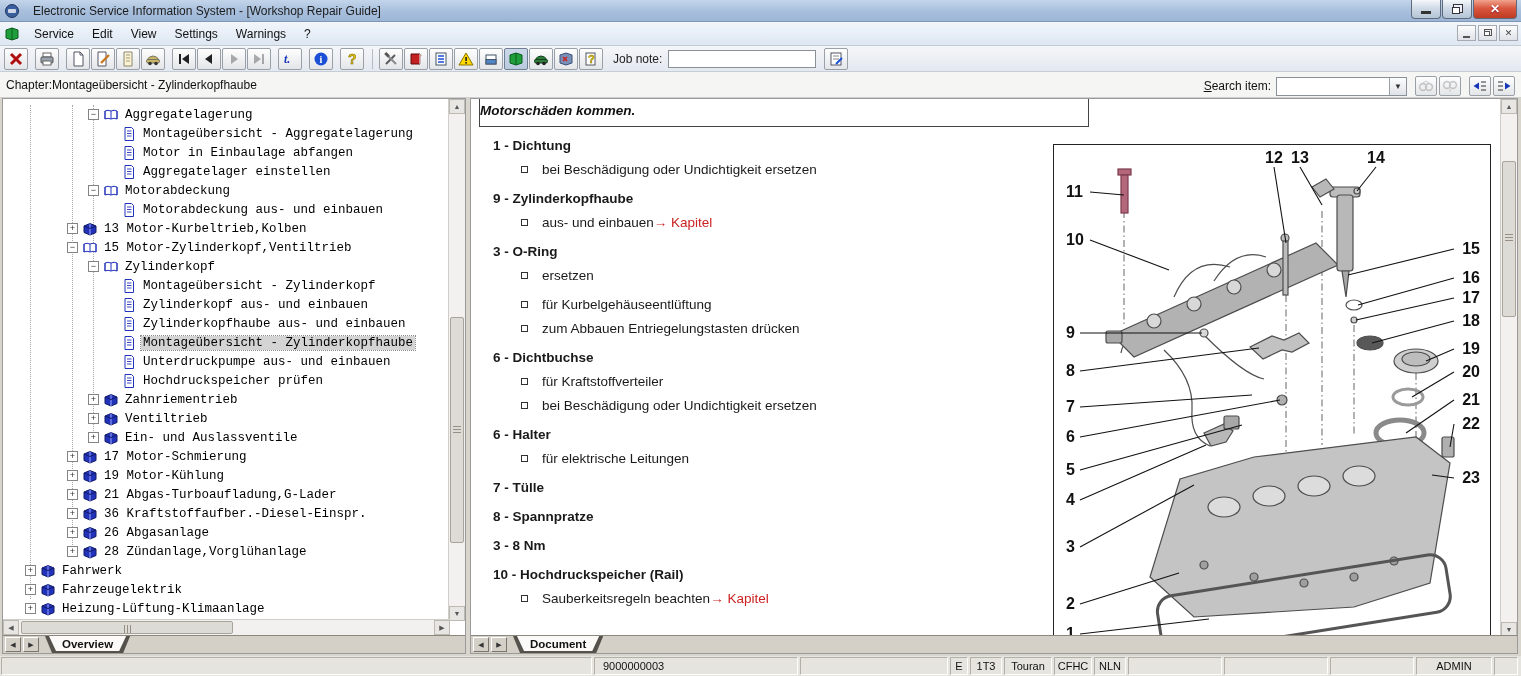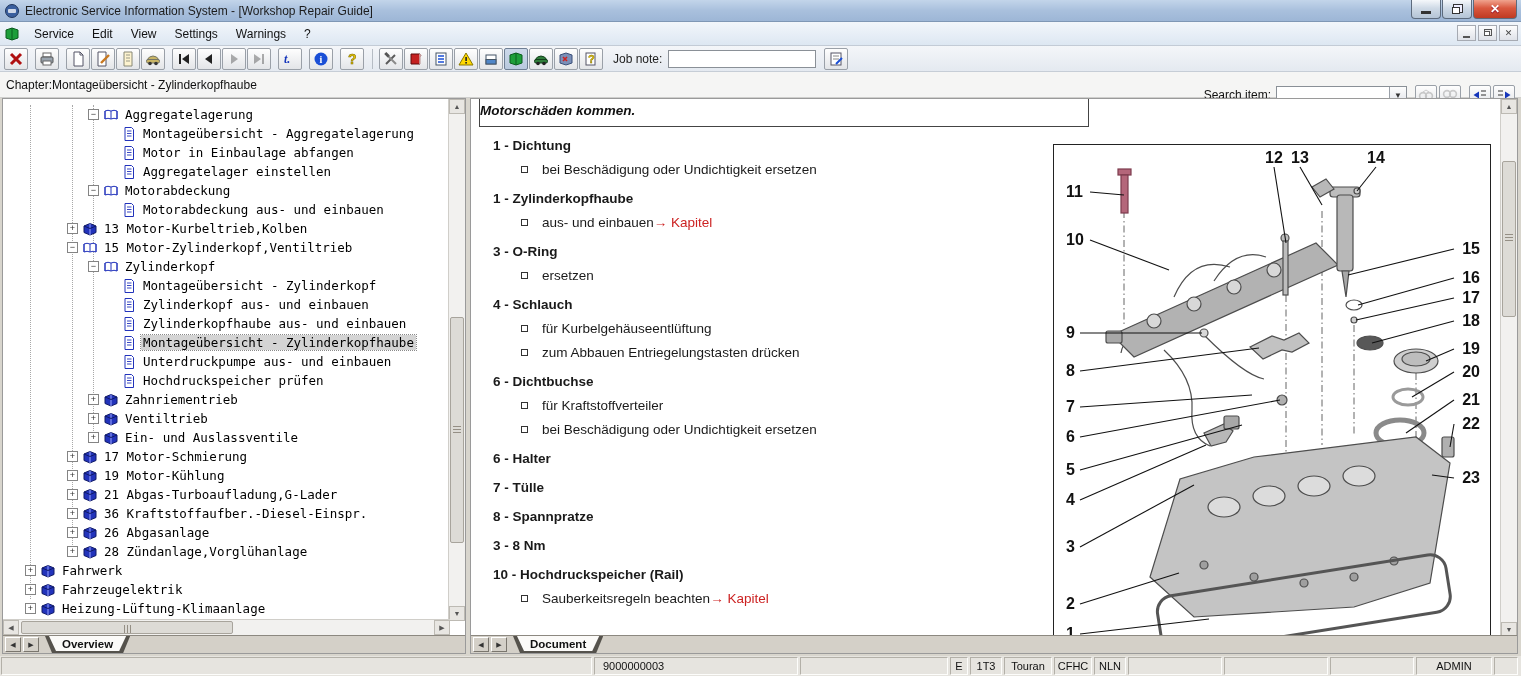--- a/index.html
+++ b/index.html
@@ -5,21 +5,21 @@
   * { margin:0; padding:0; box-sizing:border-box; }
   html,body { width:1521px; height:676px; overflow:hidden; background:#d8d5cd;
               font-family:"Liberation Sans", sans-serif; }
   .app { position:relative; width:1521px; height:676px; background:#d8d5cd; }
 
   
   .titlebar { position:absolute; left:0; top:0; width:100%; height:22px;
     background:linear-gradient(#c3d5ea,#a9c0dd 50%,#9db6d6);
     border-bottom:1px solid #7f97b5; display:flex; align-items:center; padding-left:4px; }
   .app-icon16 { width:16px; height:16px; margin-right:5px; flex:none; }
-  .title-text { font-size:12px; color:#1c1c1c; }
+  .title-text { font-size:12px; color:#1c1c1c;margin-left:8px; }
   .win-controls { position:absolute; right:4px; top:0; display:flex; }
   .wbtn { width:30px; height:19px; border:1px solid #5d6b7d; border-top:none;
     border-radius:0 0 4px 4px; background:linear-gradient(#f5f8fb,#cfdaE6 45%,#b4c4d6);
     display:flex; align-items:center; justify-content:center; margin-left:1px; cursor:default; }
   .wbtn.close { width:44px; background:linear-gradient(#f0a38e,#d9583f 45%,#c03a22); }
   .glyph-min { width:10px; height:3px; background:#333; margin-top:6px; }
   .glyph-restore { width:8px; height:7px; border:1px solid #333; background:#fff;
      box-shadow:2px -2px 0 -0px #eef, 2px -2px 0 1px #333; margin:2px 2px 0 0; }
   .glyph-close { color:#fff; font-size:12px; font-weight:bold; text-shadow:0 1px 1px #802; }
 
@@ -48,21 +48,21 @@
   .tb-sep { width:1px; height:20px; background:#b6bcc4; margin:0 6px 0 8px; flex:none; }
   .jobnote-label { font-size:12px; color:#222; margin:0 6px 0 10px; }
   .jobnote-input { width:148px; height:18px; border:1px solid #8a9097; background:#fff;
     font-size:12px; padding:0 3px; font-family:"Liberation Sans",sans-serif; }
   .tbtn.note { margin-left:8px; }
 
   
   .chapterbar { position:absolute; left:0; top:72px; width:100%; height:26px;
     background:#f5f5f4; border-bottom:1px solid #cfcfcd; display:flex; align-items:center; }
   .chapter-text { font-size:12px; color:#111; margin-left:6px; }
-  .search-area { position:absolute; right:6px; top:13px; display:flex; align-items:center; }
+  .search-area { position:absolute; right:6px; top:4px; display:flex; align-items:center; }
   .search-label { font-size:12px; color:#111; margin-right:5px; }
   .search-label::first-letter { text-decoration:underline; }
   .combo { display:flex; border:1px solid #8a9097; background:#fff; height:19px; }
   .combo-input { width:112px; height:17px; border:none; font-size:12px; padding:0 3px; }
   .combo-btn { width:17px; height:17px; background:linear-gradient(#fdfdfd,#dfe2e8);
     border-left:1px solid #9aa0a8; font-size:8px; color:#333; display:flex; align-items:center; justify-content:center; }
   .sbtn { width:22px; height:20px; border:1px solid #9aa0a8; background:linear-gradient(#fefefe,#e3e5e8);
     border-radius:2px; margin-left:2px; display:flex; align-items:center; justify-content:center; }
   .sbtn.first { margin-left:8px; }
   .sbtn.disabled svg { opacity:.35; filter:grayscale(1); }
@@ -72,21 +72,21 @@
   .tree-panel { position:absolute; left:2px; top:0; width:464px; height:556px; background:#fff;
     border:1px solid #9a9a9a; }
   .tree-view { position:absolute; left:0; top:0; width:446px; height:522px; overflow:hidden;
     font-family:"DejaVu Sans Mono", monospace; font-size:12.5px; background:#fff; }
   .tree-guide { position:absolute; border-left:1px dotted #a8a8a8; width:0; }
   .trow { position:absolute; height:19px; display:flex; align-items:center; white-space:nowrap; }
   .texp { width:11px; height:11px; border:1px solid #848484; background:#fff; flex:none;
     font-size:9px; line-height:9px; text-align:center; color:#333; margin-right:4px;
     font-family:"Liberation Sans",sans-serif; }
   .ticon { flex:none; margin-right:4px; }
-  .tlabel { color:#000; padding:0 2px; }
+  .tlabel { color:#000; padding:0 2px;font-family:Liberation Mono, monospace; }
   .trow.selected .tlabel { background:#d4d4d4; outline:1px dotted #8a8a8a; }
   .tree-vscroll { position:absolute; right:0; top:0; width:17px; height:522px;
     background:#f2f1ef; border-left:1px solid #d0cec9; }
   .tree-hscroll { position:absolute; left:0; bottom:18px; width:447px; height:16px;
     background:#f2f1ef; border-top:1px solid #d0cec9; }
   .sb-btn { position:absolute; width:16px; height:15px; background:#e8e6e2; border:1px solid #bdbab3;
     color:#555; font-size:7px; display:flex; align-items:center; justify-content:center; }
   .sb-thumb { position:absolute; background:#dddbd6; border:1px solid #a8a49c; border-radius:2px; }
   .grip { background:repeating-linear-gradient(#958f85 0 1px, transparent 1px 3px); }
 
@@ -735,36 +735,35 @@
         </div>
         <div class="doc-list" id="doc-list">
             <div class="ditem">
               <div class="ditem-title">1 -  Dichtung</div>
               <div class="dsub">
                 <span class="dsub-bullet"></span>
                 <span class="dsub-text">bei Beschädigung oder Undichtigkeit ersetzen</span>
               </div>
             </div>
             <div class="ditem">
-              <div class="ditem-title">1 -  Zylinderkopfhaube</div>
+              <div class="ditem-title">9 -  Zylinderkopfhaube</div>
               <div class="dsub">
                 <span class="dsub-bullet"></span>
                 <span class="dsub-text">aus- und einbauen </span>
                 <span class="dsub-text" style="color: rgb(204, 34, 34);">→ Kapitel</span>
               </div>
             </div>
             <div class="ditem">
               <div class="ditem-title">3 -  O-Ring</div>
               <div class="dsub">
                 <span class="dsub-bullet"></span>
                 <span class="dsub-text">ersetzen</span>
               </div>
             </div>
             <div class="ditem">
-              <div class="ditem-title">4 -  Schlauch</div>
               <div class="dsub">
                 <span class="dsub-bullet"></span>
                 <span class="dsub-text">für Kurbelgehäuseentlüftung</span>
               </div>
               <div class="dsub">
                 <span class="dsub-bullet"></span>
                 <span class="dsub-text">zum Abbauen Entriegelungstasten drücken</span>
               </div>
             </div>
             <div class="ditem">
@@ -773,20 +772,24 @@
                 <span class="dsub-bullet"></span>
                 <span class="dsub-text">für Kraftstoffverteiler</span>
               </div>
               <div class="dsub">
                 <span class="dsub-bullet"></span>
                 <span class="dsub-text">bei Beschädigung oder Undichtigkeit ersetzen</span>
               </div>
             </div>
             <div class="ditem">
               <div class="ditem-title">6 -  Halter</div>
+              <div class="dsub">
+                <span class="dsub-bullet"></span>
+                <span class="dsub-text">für elektrische Leitungen</span>
+              </div>
             </div>
             <div class="ditem">
               <div class="ditem-title">7 -  Tülle</div>
             </div>
             <div class="ditem">
               <div class="ditem-title">8 -  Spannpratze</div>
             </div>
             <div class="ditem">
               <div class="ditem-title">3 -  8 Nm</div>
             </div>

